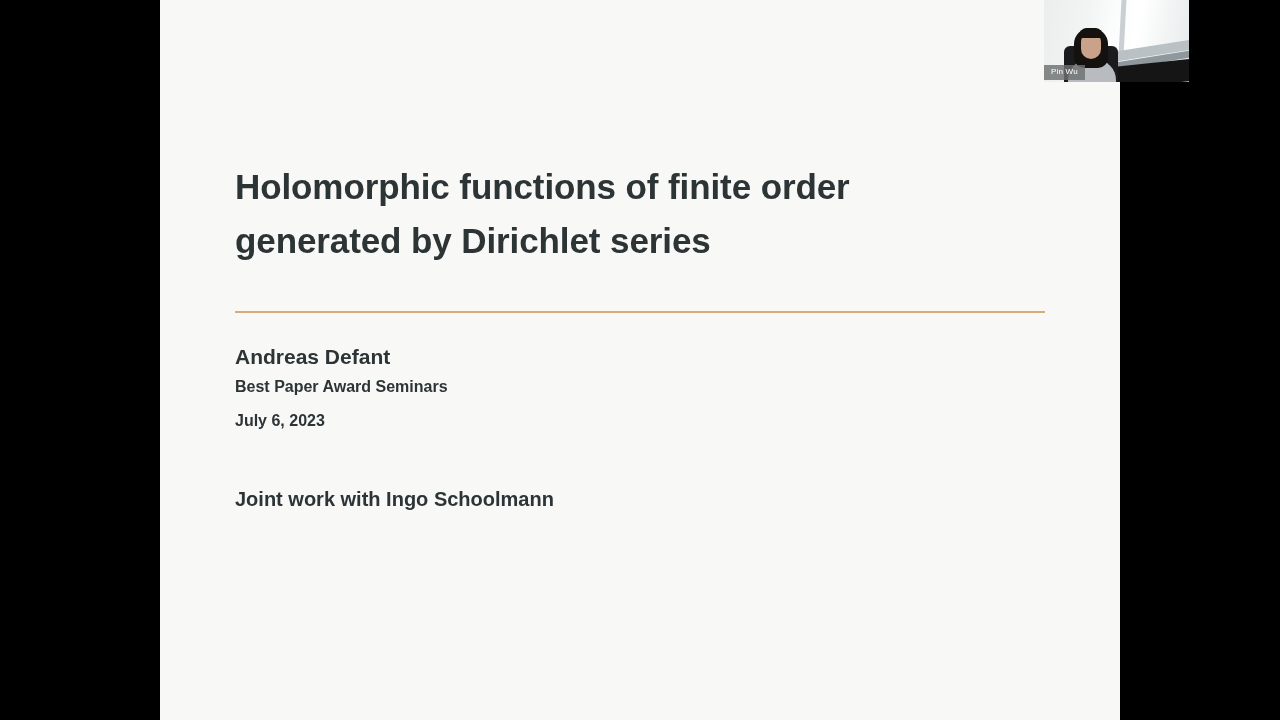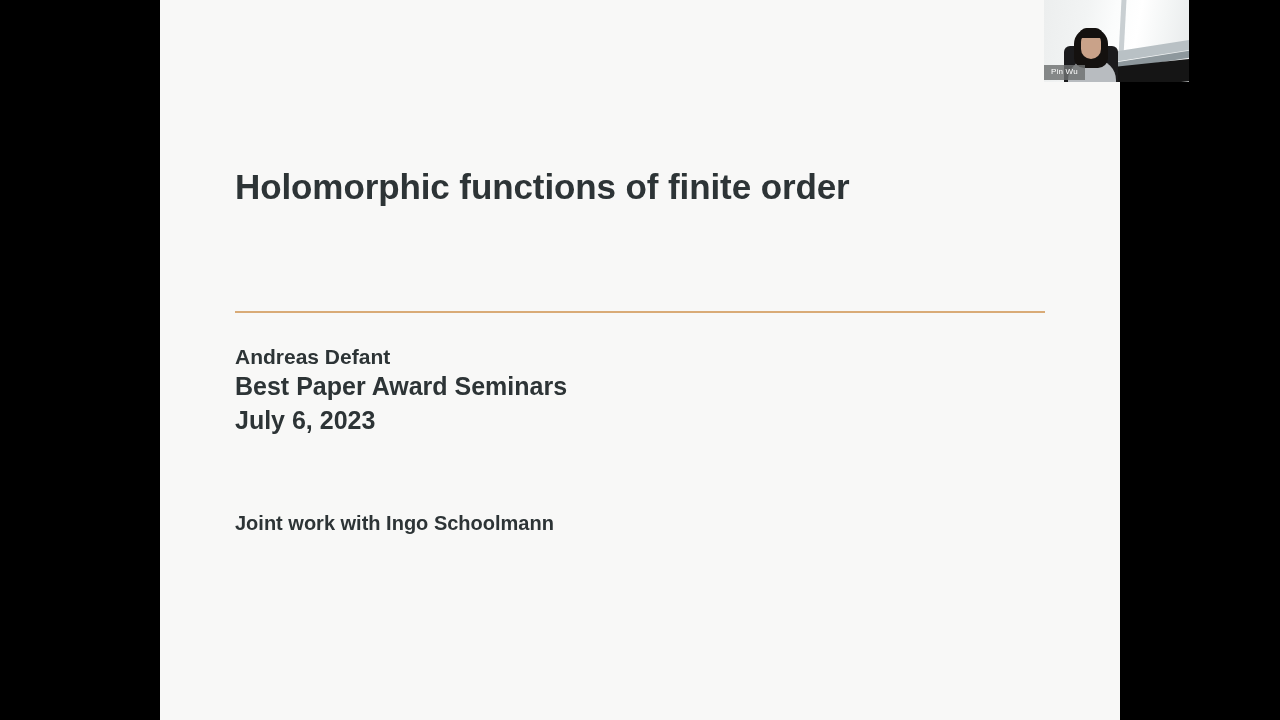--- a/index.html
+++ b/index.html
@@ -78,30 +78,30 @@
     margin-top: 20px;
   }
 
   .meta-block {
     position: absolute;
     top: 370px;
     left: 0;
   }
   .meta-line {
     display: block;
-    font-size: 25px;
+    font-size: 16px;
     font-weight: bold;
     line-height: 33.5px;
     color: #2d3436;
     white-space: nowrap;
   }
 
   .joint-work {
     position: absolute;
-    top: 512px;
+    top: 488px;
     left: 0;
     font-size: 20px;
     font-weight: bold;
     color: #2d3436;
     white-space: nowrap;
   }
 
   
   #webcam-tile {
     position: absolute;
@@ -225,20 +225,21 @@
 </head>
 <body>
 
 <div id="stage">
 
   <div id="slide">
     <div id="slide-inner">
 
       <div class="slide-title">
         <span class="title-line">Holomorphic functions of finite order</span>
+        <span class="title-line">generated by Dirichlet series</span>
       </div>
 
       <div class="accent-rule"></div>
 
       <div class="author-name">Andreas Defant</div>
 
       <div class="meta-block">
         <span class="meta-line">Best Paper Award Seminars</span>
         <span class="meta-line">July 6, 2023</span>
       </div>

